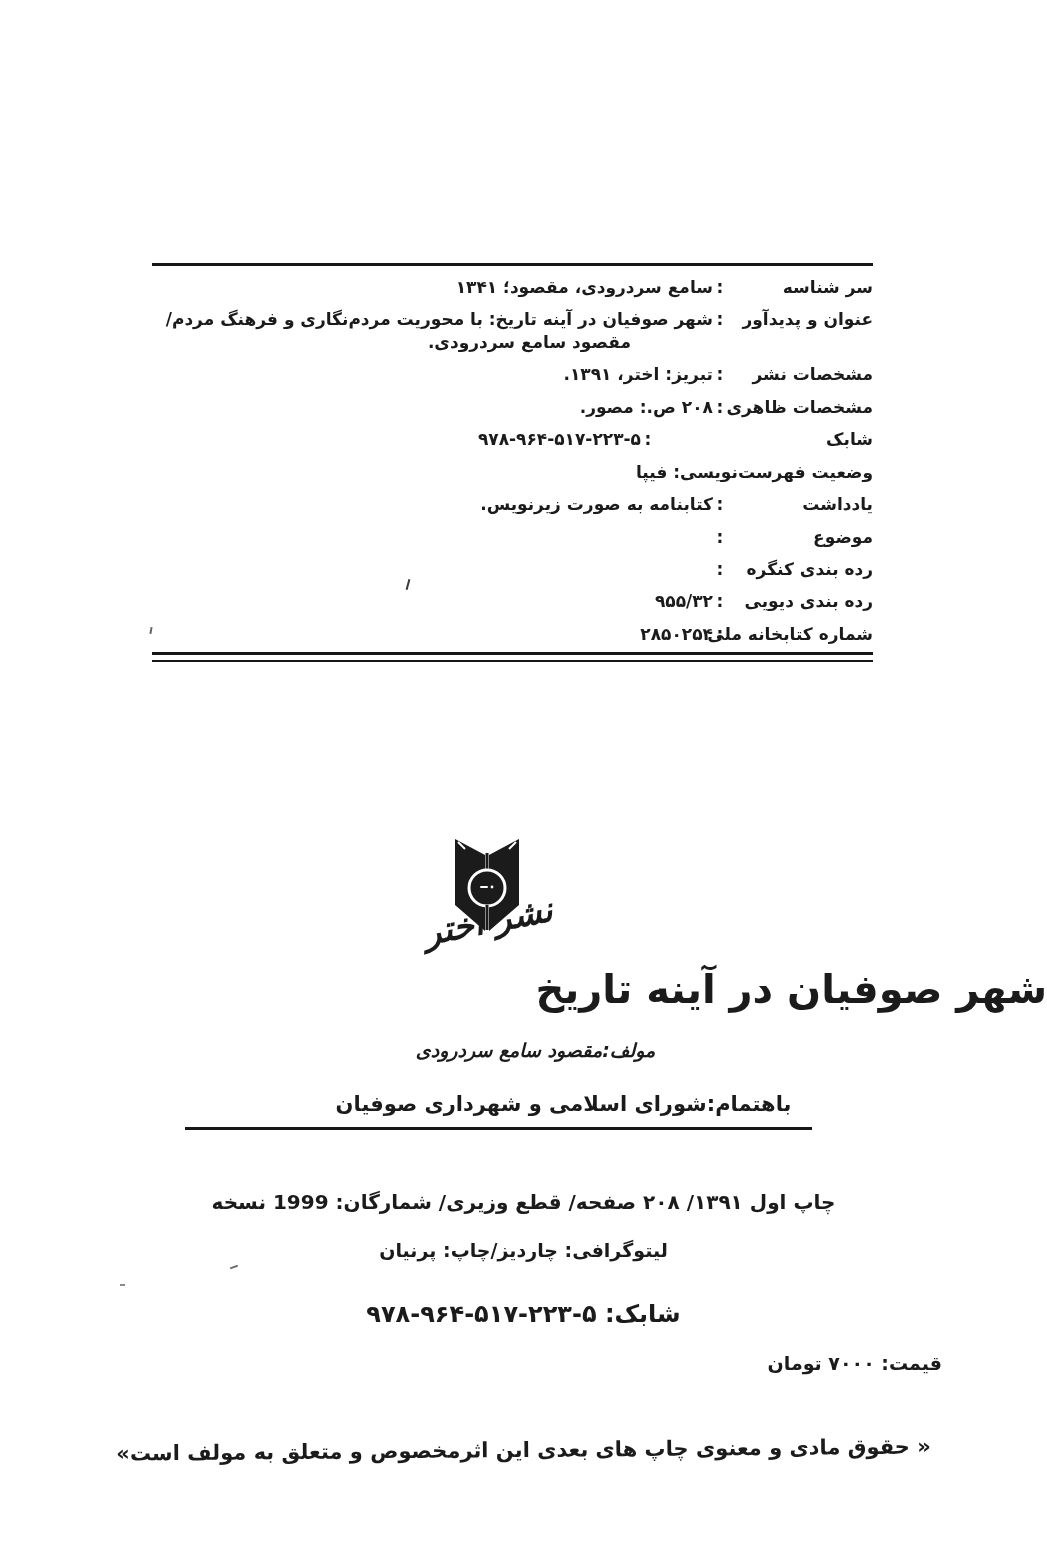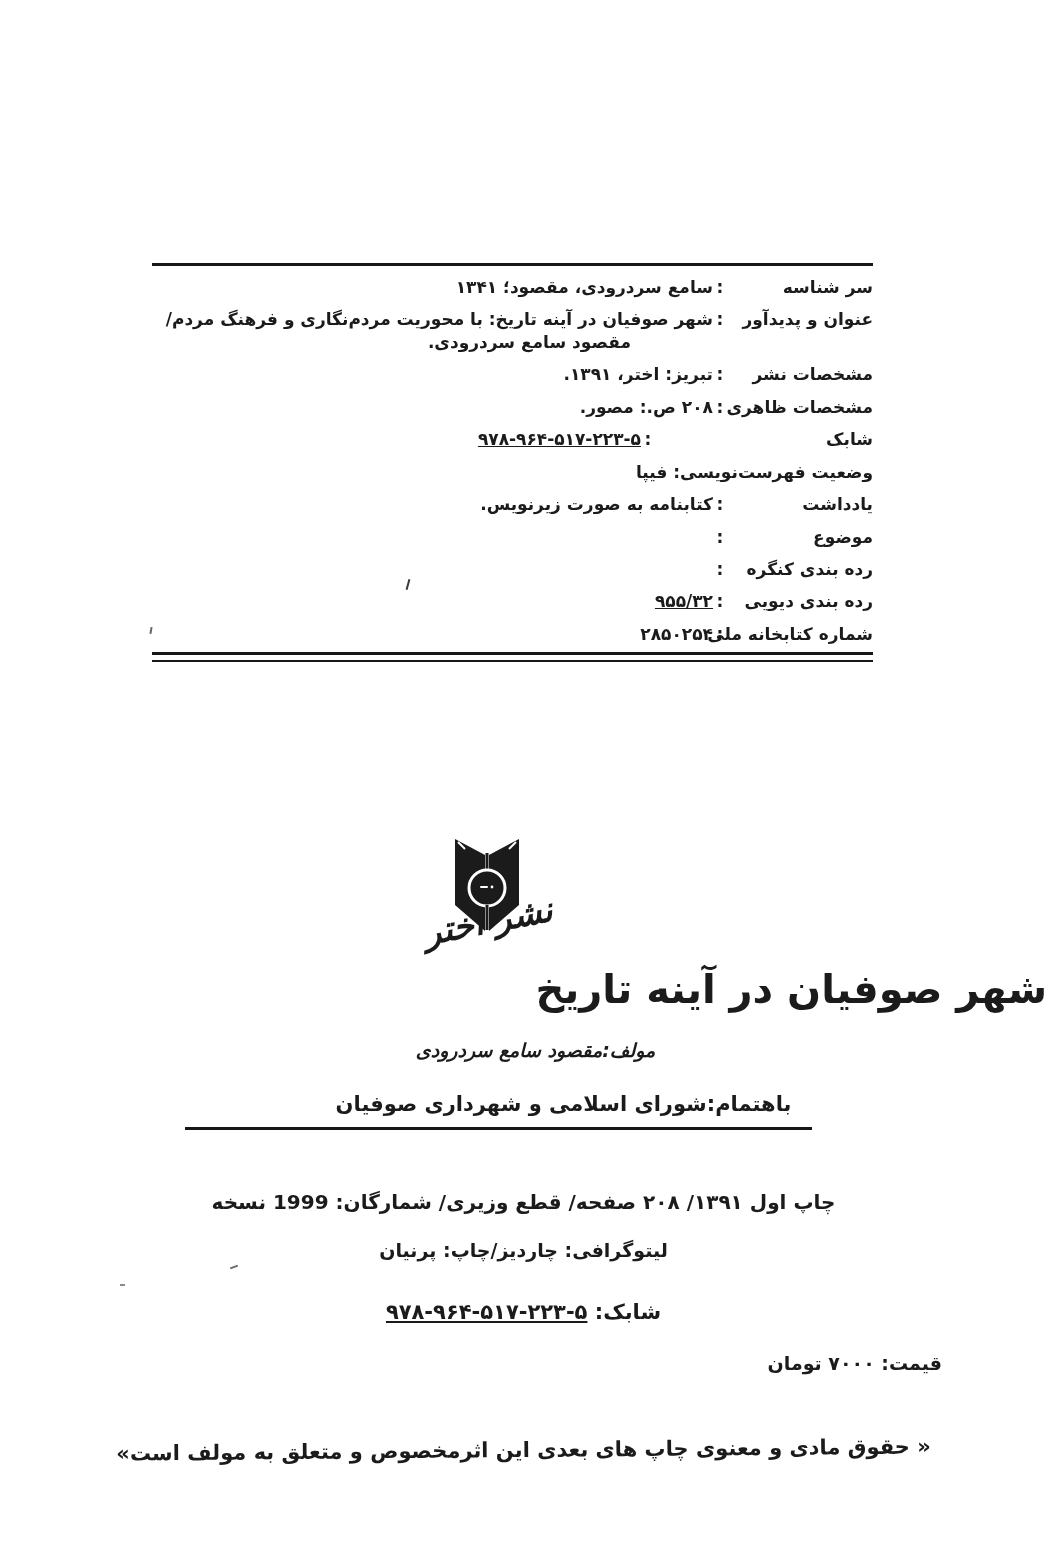--- a/index.html
+++ b/index.html
@@ -12,42 +12,42 @@
   .cip{
     position:absolute; top:263px; right:174px; width:721px;
     border-top:3px solid #171717; padding-top:10px; font-size:17px; line-height:1.32;
   }
   .cip-row{display:flex; margin-bottom:10px;}
   .cip-row .lbl{width:146px; flex:none; white-space:nowrap;}
   .cip-row .sep{width:14px; flex:none; text-align:center;}
   .cip-row .val{flex:1;}
   .cip-row.row-shift .sep{margin-right:72px;}
   .val-cont{display:block; margin-right:82px;}
-  .ltrnum{direction:ltr; unicode-bidi:isolate; display:inline-block;text-decoration:underline;}
+  .ltrnum{direction:ltr; unicode-bidi:isolate; display:inline-block;}
   .cip-fullrow{margin-bottom:10px;}
   .cip-bottom-rule{
     position:absolute; top:652px; right:174px; width:721px; height:5px;
     border-top:3px solid #171717; border-bottom:2px solid #171717;
   }
   
   .logo{position:absolute; top:836px; left:452px; width:70px; height:97px;}
   .calli{
     position:absolute; top:901px; left:396px; width:184px; text-align:center;
     font-size:34px; font-style:italic; letter-spacing:-1px;
     transform:rotate(-11deg);
   }
   
   .title{position:absolute; top:966px; left:0; width:100%; text-align:right; font-size:40px;}
   .author{position:absolute; top:1039px; left:12px; width:100%; text-align:center; font-size:19px;font-style:italic;}
   .superv{position:absolute; top:1092px; left:0; width:100%; text-align:center; font-size:21px;padding-left:40px;}
   .rule2{position:absolute; top:1127px; left:185px; width:627px; height:3px; background:#171717;}
   
   .printline{position:absolute; top:1190px; left:0; width:100%; text-align:center; font-size:20px;}
   .litholine{position:absolute; top:1239px; left:0; width:100%; text-align:center; font-size:19px;}
-  .isbnline{position:absolute; top:1300px; left:0; width:100%; text-align:center; font-size:21px;}
+  .isbnline{position:absolute; top:1300px; left:0; width:100%; text-align:center; font-size:24px;}
   .priceline{position:absolute; top:1352px; left:718px; width:224px; text-align:right; font-size:19px;}
   .copyright{
     position:absolute; top:1438px; left:60px; width:927px; text-align:center;
     font-size:21px; transform:rotate(-0.5deg);
   }
   
   .art{position:absolute; background:#3a3a3a;}
   .art1{left:407px; top:579px; width:2px; height:11px; transform:rotate(15deg);}
   .art2{left:150px; top:627px; width:2px; height:7px; transform:rotate(10deg); background:#666;}
   .art3{left:230px; top:1266px; width:8px; height:2px; transform:rotate(-20deg); background:#6a6a6a;}

